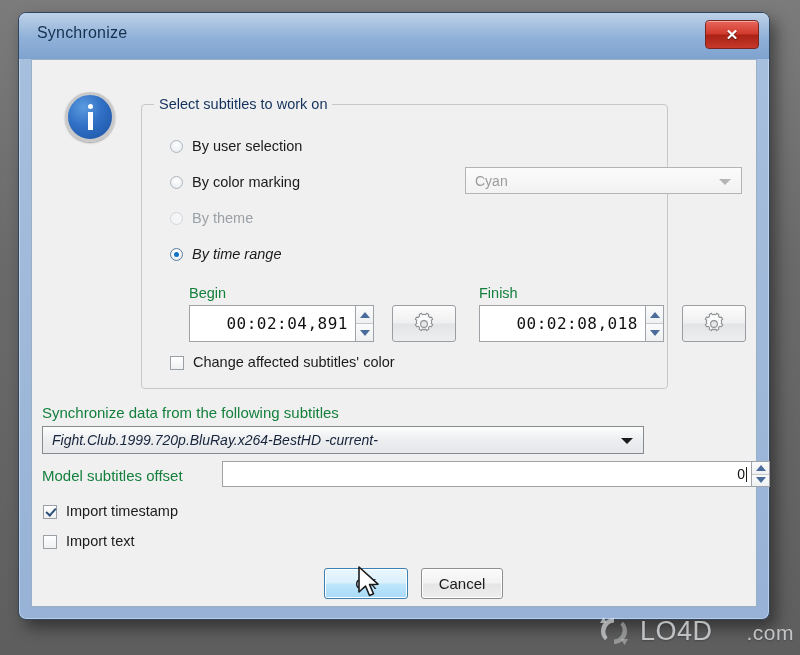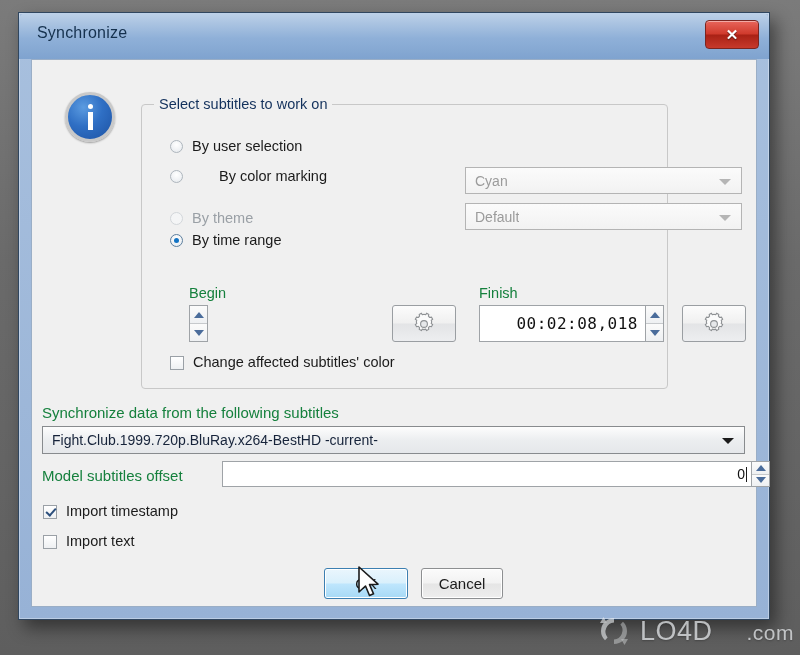--- a/index.html
+++ b/index.html
@@ -13,21 +13,21 @@
     position: relative;
     width: 800px; height: 655px;
     background: linear-gradient(180deg,#7b7b7b 0%,#6a6a6a 40%,#5e5e5e 100%);
   }
 
   
   .window {
     position: absolute;
     left: 18px; top: 12px;
     width: 752px; height: 608px;
-    border-radius: 0;
+    border-radius: 8px;
     background: linear-gradient(180deg,#a8c0de 0%,#97b2d6 100%);
     border: 1px solid #30465f;
     box-shadow: 0 0 0 1px rgba(255,255,255,.35) inset, 6px 8px 16px rgba(0,0,0,.45);
     padding: 0;
     box-sizing: border-box;
   }
   .titlebar {
     position: absolute;
     left: 0; top: 0; right: 0; height: 46px;
     border-radius: 7px 7px 0 0;
@@ -298,48 +298,45 @@
       <div class="info-icon"></div>
 
       <div class="groupbox">
         <div class="groupbox-label">Select subtitles to work on</div>
 
         <div class="radio-row" style="left:28px; top:33px;">
           <span class="radio"></span>
           <span class="radio-label">By user selection</span>
         </div>
 
-        <div class="radio-row" style="left:28px; top:63px;gap:27px;">
+        <div class="radio-row" style="left:28px; top:69px;">
           <span class="radio"></span>
           <span class="radio-label">By color marking</span>
         </div>
 
         <div class="radio-row" style="left:28px; top:105px;">
           <span class="radio dim"></span>
           <span class="radio-label dim">By theme</span>
         </div>
 
-        <div class="radio-row" style="left:28px; top:127px;">
+        <div class="radio-row" style="left:28px; top:141px;font-style:italic;">
           <span class="radio checked"></span>
           <span class="radio-label">By time range</span>
         </div>
 
         <div class="combo" style="left:323px; top:62px; width:277px; height:27px;">
           <span class="combo-text">Cyan</span>
           <span class="combo-arrow"></span>
         </div>
 
-        <div class="combo" style="left:323px; top:98px; width:277px; height:27px;">
-          <span class="combo-text">Default</span>
-          <span class="combo-arrow"></span>
-        </div>
 
         <div class="caption" style="left:47px; top:180px;">Begin</div>
 
         <div class="spinbox" style="left:47px; top:200px;">
+          <div class="spin-input" style="width:166px; height:37px;">00:02:04,891</div>
           <div class="spin-btns" style="height:37px;">
             <div class="spin-up"></div>
             <div class="spin-dn"></div>
           </div>
         </div>
 
         <div class="gear-btn" style="left:250px; top:200px; width:64px; height:37px;">
           <svg class="gear-svg" width="26" height="26" viewBox="0 0 26 26">
             <path d="M13 3.2l1.7.5.9-1.5 2.2 1.3-.4 1.7 1.3 1.3 1.7-.4 1.3 2.2-1.5.9.5 1.7-.5 1.7 1.5.9-1.3 2.2-1.7-.4-1.3 1.3.4 1.7-2.2 1.3-.9-1.5-1.7.5-1.7-.5-.9 1.5-2.2-1.3.4-1.7-1.3-1.3-1.7.4-1.3-2.2 1.5-.9-.5-1.7.5-1.7-1.5-.9 1.3-2.2 1.7.4 1.3-1.3-.4-1.7 2.2-1.3.9 1.5z" fill="#fbfbfb" stroke="#8e9194" stroke-width="1.1" stroke-linejoin="round"></path>
             <circle cx="13" cy="13" r="3.4" fill="#e6e8ea" stroke="#8e9194" stroke-width="1.1"></circle>
@@ -365,21 +362,21 @@
 
         <div class="check-row" style="left:28px; top:249px;">
           <span class="checkbox"></span>
           <span class="check-label">Change affected subtitles' color</span>
         </div>
 
       </div>
 
       <div class="caption" style="left:10px; top:344px; font-size:15px;">Synchronize data from the following subtitles</div>
 
-      <div class="combo enabled" style="left:10px; top:366px; width:703px; height:28px;">
+      <div class="combo enabled" style="left:10px; top:366px; width:602px; height:28px;font-style:italic;">
         <span class="combo-text">Fight.Club.1999.720p.BluRay.x264-BestHD  -current-</span>
         <span class="combo-arrow"></span>
       </div>
 
       <div class="caption" style="left:10px; top:407px; font-size:15px;">Model subtitles offset</div>
 
       <div class="text-input" style="left:190px; top:401px; width:529px; height:26px;">
         <span>0</span>
           <span class="caret"></span>
       </div>

